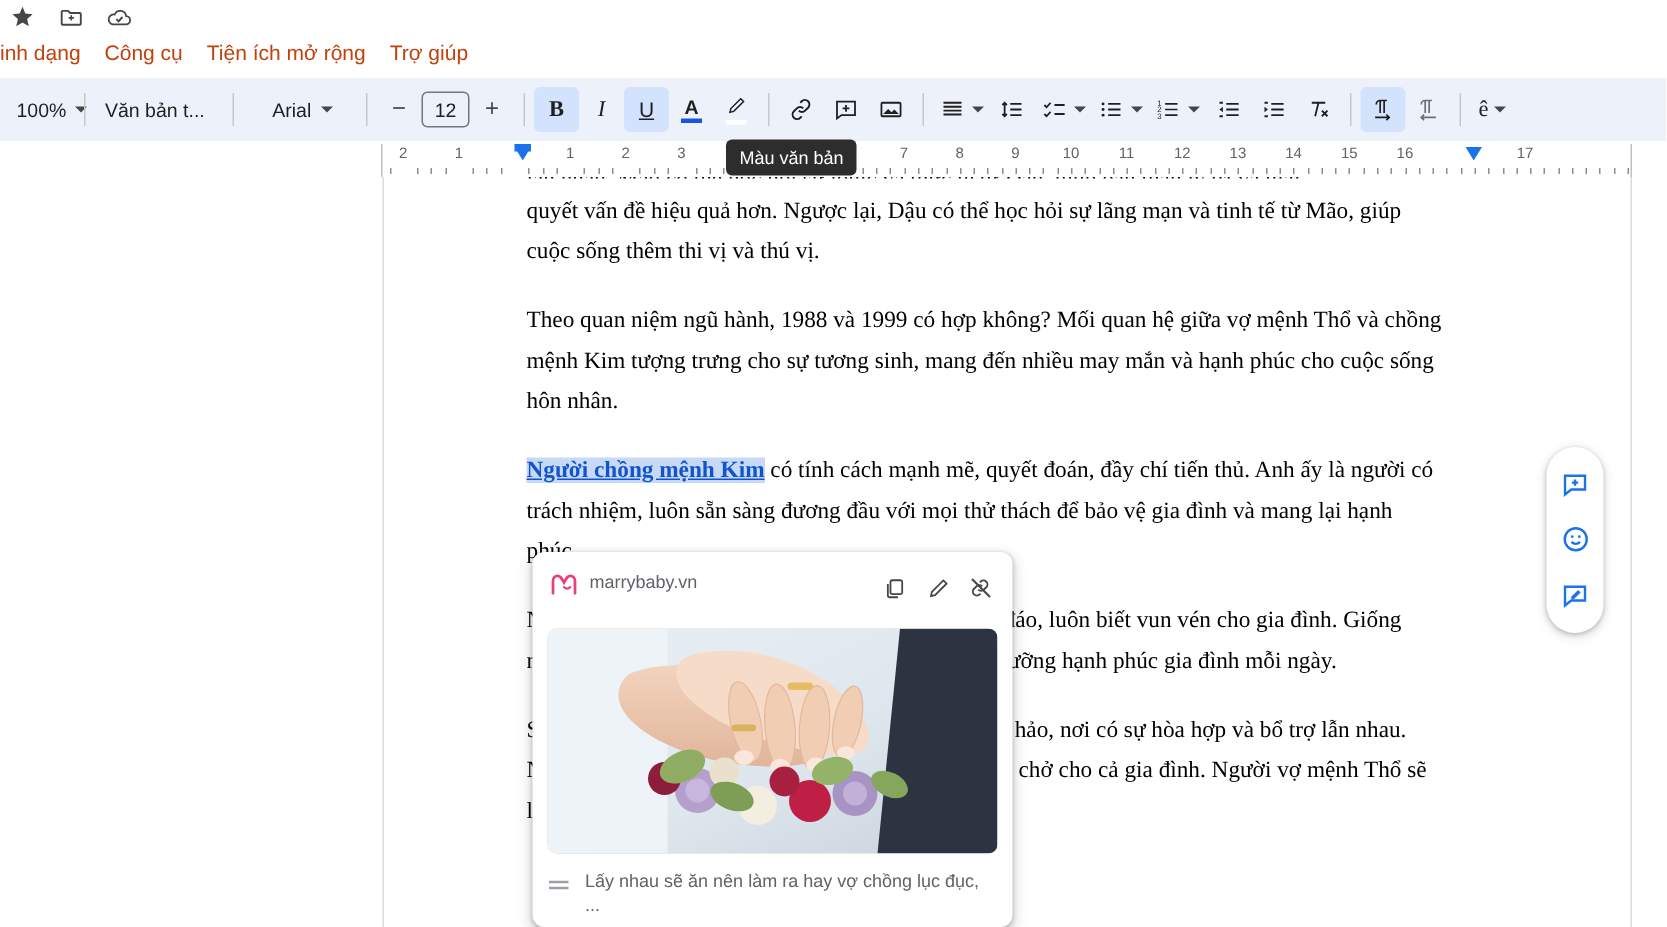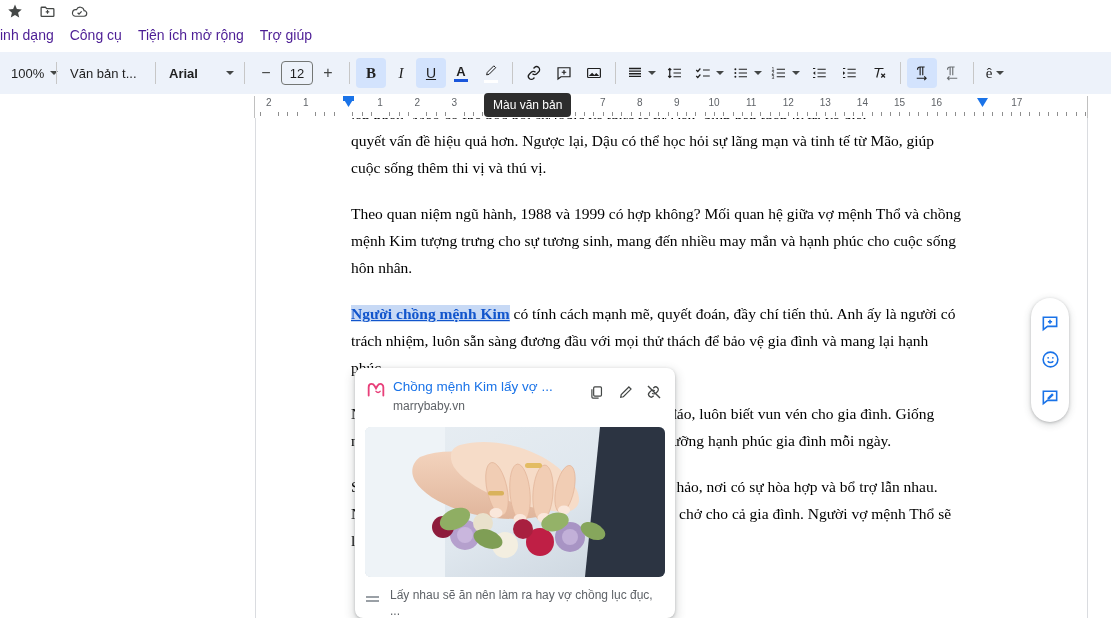--- a/index.html
+++ b/index.html
@@ -16,21 +16,21 @@
   .topstrip {
     position:absolute; left:0; top:0; width:1111px; height:22px;
     display:flex; align-items:center; gap:6px; padding-left:2px;
   }
   .topstrip .tic { width:26px; height:20px; display:flex; align-items:center; justify-content:center; color:#444746; }
   .star-clip { width:8px; overflow:hidden; }
 
   
   .menubar {
     position:absolute; left:0; top:22px; width:1111px; height:26px;
-    display:flex; align-items:center; color:#4c1d95; font-size:14px;
+    display:flex; align-items:center; color:#c2410c; font-size:14px;
     padding-left:0px;
   }
   .menuitem { padding:3px 8px; border-radius:4px; white-space:nowrap; cursor:default; }
   .menuitem:first-child { margin-left:-8px; }
 
   
   .toolbar {
     position:absolute; left:0; top:52px; width:1111px; height:42px;
     background:#edf2fa; border-radius:0 0 0 0;
     display:flex; align-items:center; gap:0px; padding:0 4px;
@@ -40,21 +40,21 @@
     height:30px; min-width:30px; border-radius:4px;
     display:flex; align-items:center; justify-content:center;
     color:#1f1f1f; font-size:13px; padding:0 4px; cursor:default;
     flex:0 0 auto;
   }
   .tb-btn.active { background:#d3e3fd; }
   .tb-sep { width:1px; height:22px; background:#c7c7c7; margin:0 6px; flex:0 0 auto; }
   .tb-zoom { width:46px; justify-content:space-between; padding-left:7px; font-size:13px; }
   .tb-style { width:86px; justify-content:flex-start; padding-left:7px; font-size:13px;
               white-space:nowrap; overflow:hidden;gap:16px; }
-  .tb-font { width:76px; justify-content:space-between; padding-left:7px; font-size:13px;font-weight:bold; }
+  .tb-font { width:76px; justify-content:center; padding-left:7px; font-size:13px; }
   .caret { width:0;height:0;border-left:4px solid transparent;border-right:4px solid transparent;
            border-top:4px solid #444746; margin-left:6px; flex:0 0 auto;}
   .caret.sm { margin-left:4px; }
   .fontsize-box {
     width:32px; height:24px; border:1px solid #747775; border-radius:4px;
     display:flex; align-items:center; justify-content:center; font-size:13px; color:#1f1f1f;
     background:#edf2fa;
   }
   .plusminus { font-size:16px; color:#444746; width:22px; text-align:center; }
   .bold-g { font-weight:bold; font-family:"Liberation Serif", serif; font-size:15px; }
@@ -473,21 +473,20 @@
 
   <div class="linkcard">
     <div class="lc-head">
       <div class="lc-fav">
         <svg width="22" height="22" viewBox="0 0 24 24" fill="none" stroke="#e8407a" stroke-width="2" stroke-linecap="round">
           <path d="M4 18V9c0-2.2 1.6-3.6 3.2-3.6 1.6 0 2.6 1 3.3 2.2l1.5 2.6 1.5-2.6c.7-1.2 1.7-2.2 3.3-2.2C18.4 5.4 20 6.8 20 9v9"></path>
           <path d="M12 13.5c1.3 1.6 3.2 1.6 4.5 0" stroke-width="1.6"></path>
         </svg>
       </div>
       <div class="lc-textwrap">
-        <div class="lc-title">Chồng mệnh Kim lấy vợ ...</div>
         <div class="lc-url">marrybaby.vn</div>
       </div>
       <div class="lc-actions">
         <div class="lc-act">
           <svg width="17" height="17" viewBox="0 0 24 24" fill="none" stroke="currentColor" stroke-width="1.7">
             <rect x="8" y="4" width="11" height="13" rx="1.5"></rect>
             <path d="M5.5 7.5v11a1.5 1.5 0 001.5 1.5h8"></path>
           </svg>
         </div>
         <div class="lc-act">

